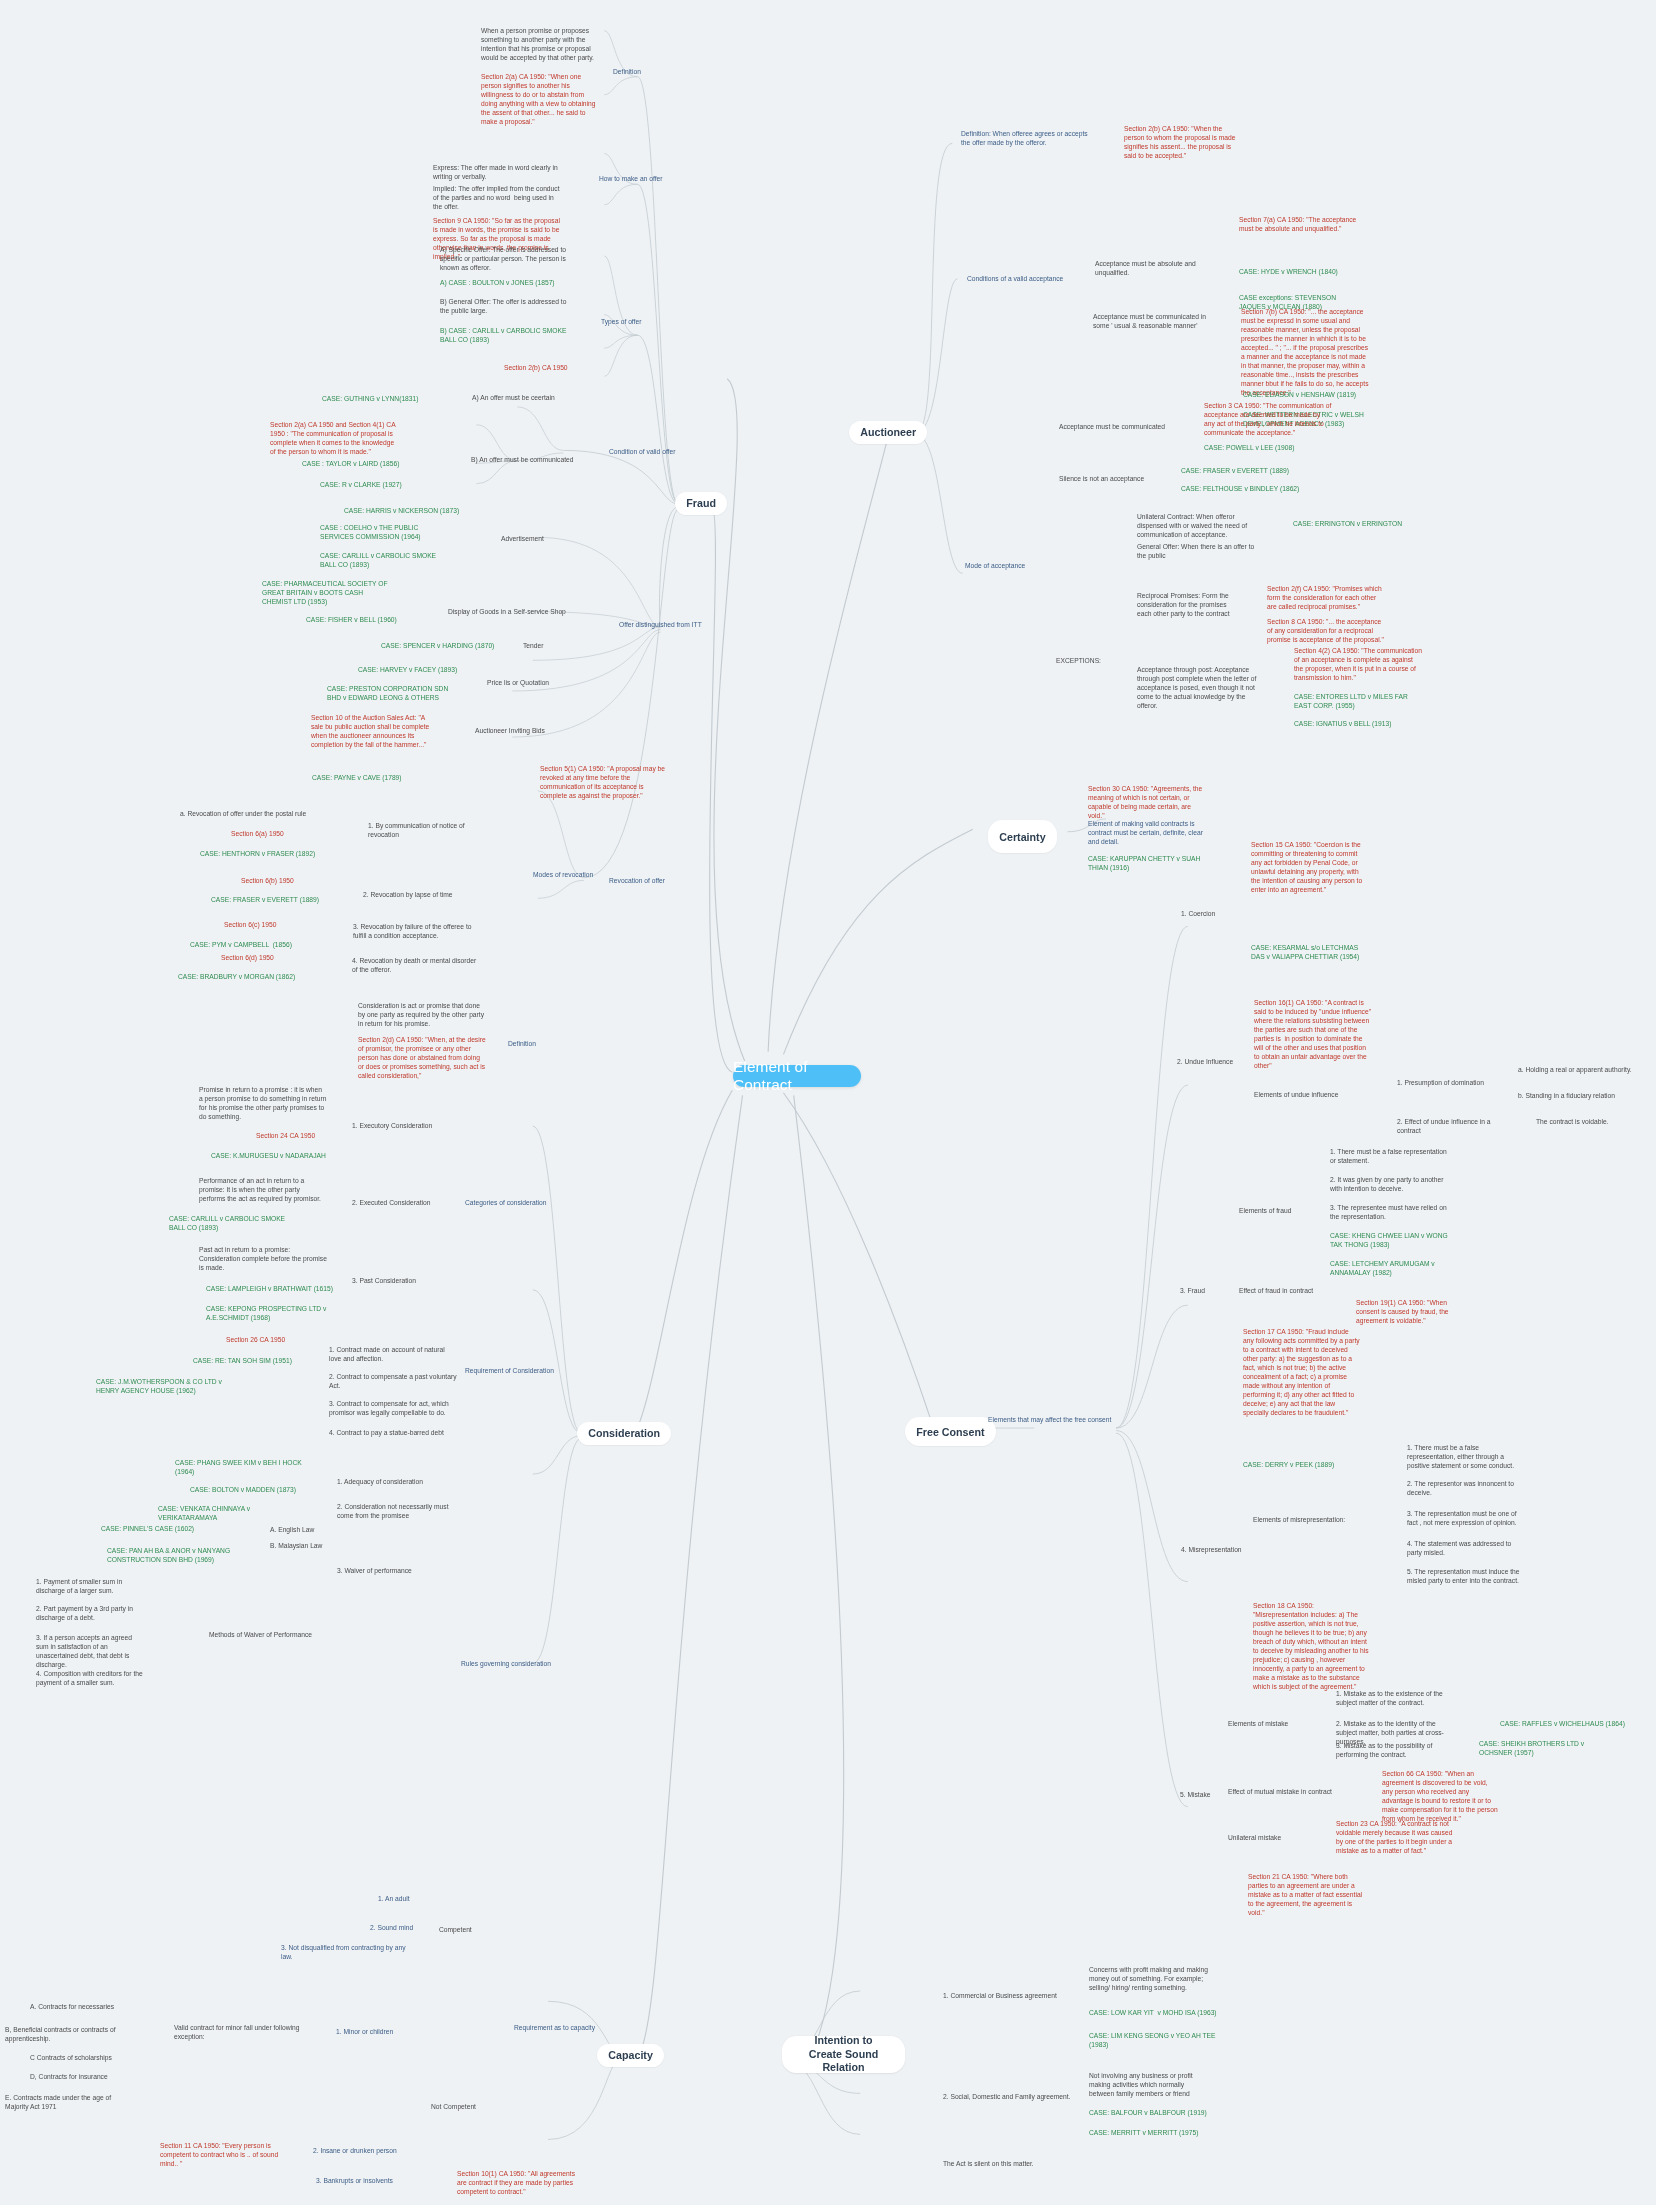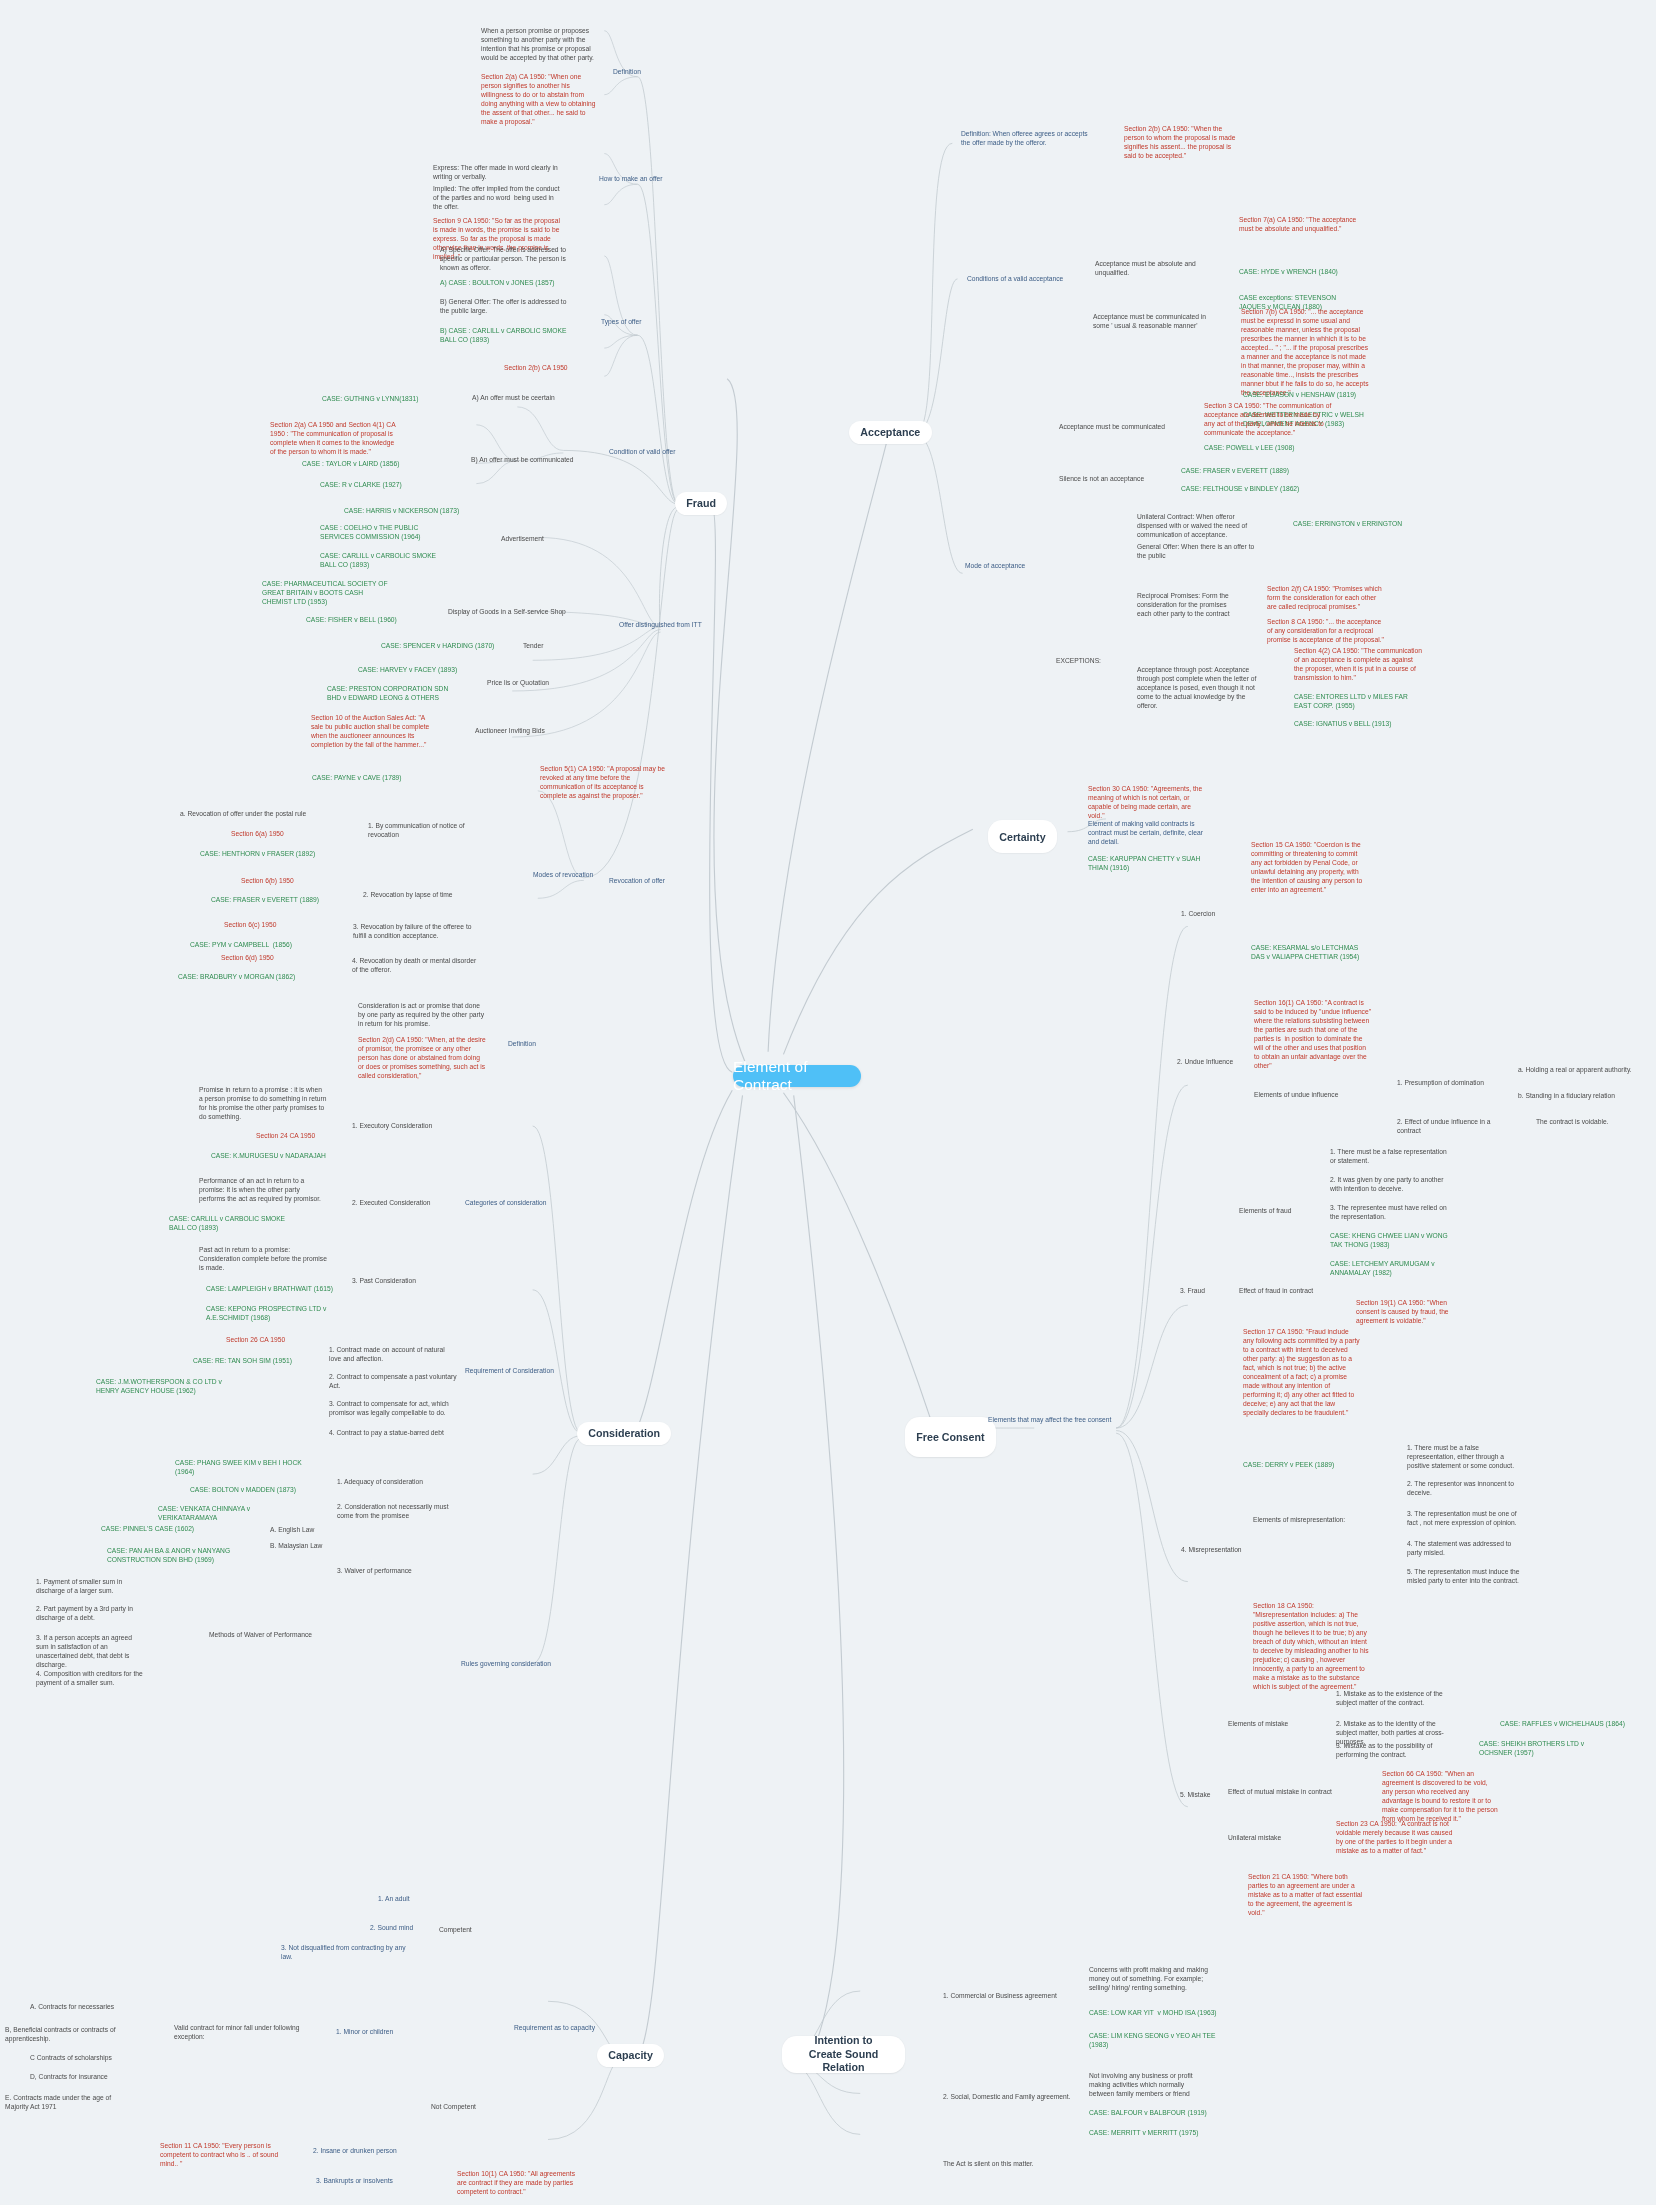--- a/index.html
+++ b/index.html
@@ -108,29 +108,29 @@
 </svg>
 
 <div class="node root" style="left:733px;top:1065px;width:128px;height:22px;">
   <span>Element of Contract</span>
 </div>
 
 <div class="node pill" style="left:675px;top:492px;height:22.5px;">
   <span>Fraud</span>
   </div>
 <div class="node pill" style="left:849px;top:421px;height:22.5px;">
-  <span>Acceptance</span>
+  <span>Auctioneer</span>
   </div>
 <div class="node pill" style="left:988px;top:820px;height:33px;">
   <span>Certainty</span>
   </div>
 <div class="node pill" style="left:577px;top:1422px;height:22.5px;">
   <span>Consideration</span>
   </div>
-<div class="node pill" style="left:905px;top:1417px;height:40px;">
+<div class="node pill" style="left:905px;top:1417px;height:29px;">
   <span>Free Consent</span>
   </div>
 <div class="node pill" style="left:597px;top:2044px;height:22.5px;align-items:center;">
   <span>Capacity</span>
   </div>
 <div class="node pill" style="left:782px;top:2036px;height:37px;width:123px;text-align:center;line-height:1.25;">
   <span style="display:block;padding:0 3.1px;">Intention to Create Sound Relation</span>
   </div>
 
 <div class="node txt t-grey lbl" style="left:481px;top:25.6px;width:120px;">When a person promise or proposes something to another party with the intention that his promise or proposal would be accepted by that other party.</div>

